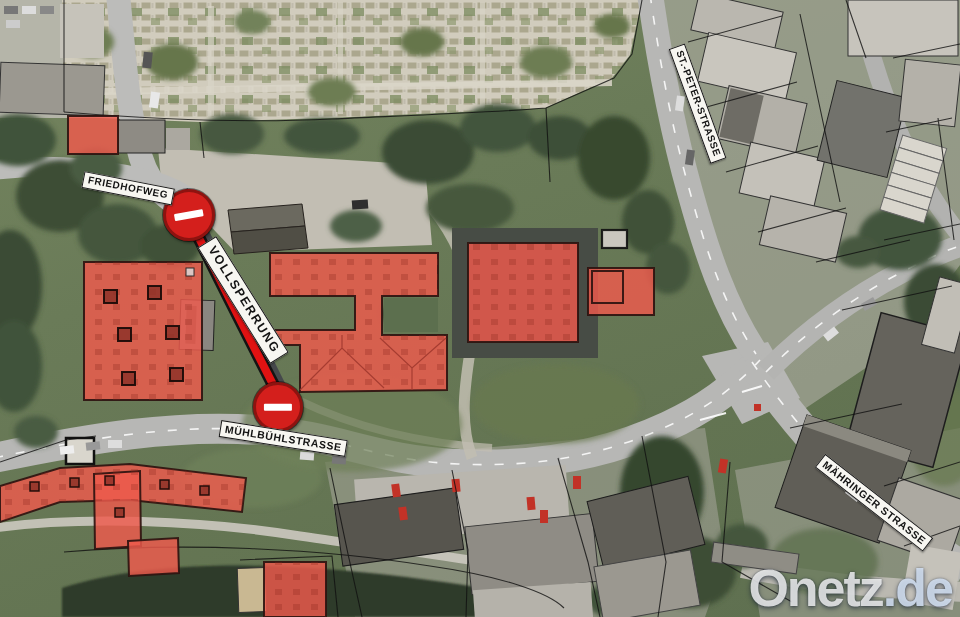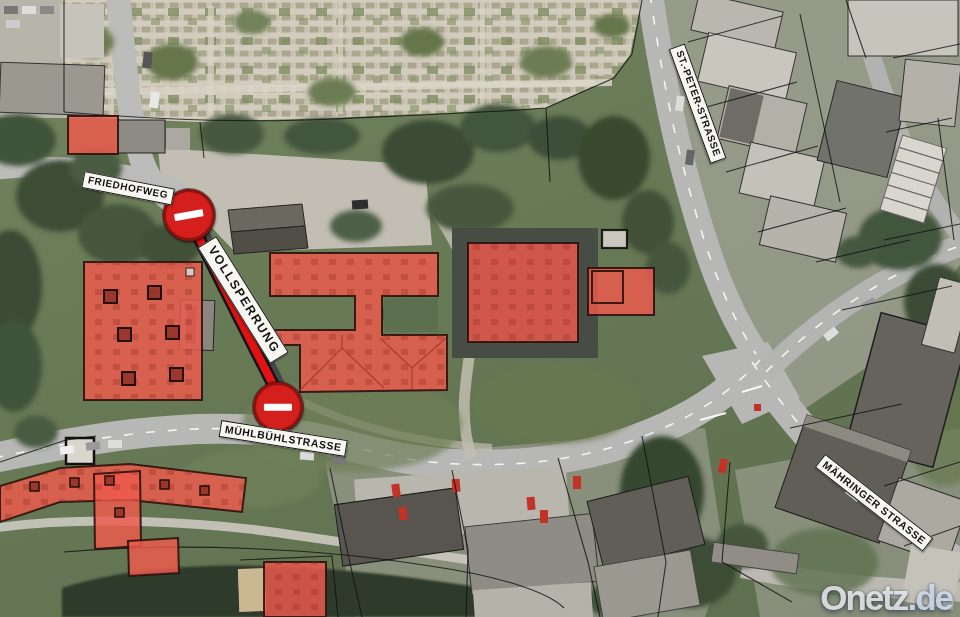--- a/index.html
+++ b/index.html
@@ -22,21 +22,21 @@
   .lbl-maehringer{left:820px;top:452px;transform:rotate(38deg);font-size:10.5px;}
   .sign{
     position:absolute;border-radius:50%;background:var(--no_entry_sign,#d41f1c);
     border:3px solid #8e1310;box-shadow:0 0 0 1px rgba(0,0,0,.45),1px 2px 3px rgba(0,0,0,.4);
   }
   .sign .bar{position:absolute;left:50%;top:50%;width:64%;height:15%;background:#fff;border-radius:1px;transform:translate(-50%,-50%);}
   .sign-top{left:163px;top:189px;width:46px;height:46px;}
   .sign-top .bar{transform:translate(-50%,-50%) rotate(-10deg);}
   .sign-bottom{left:253px;top:382px;width:44px;height:44px;}
   .watermark{
-    position:absolute;right:8px;bottom:0px;font-weight:bold;font-size:35px;letter-spacing:-2px;
+    position:absolute;right:8px;bottom:0px;font-weight:bold;font-size:52px;letter-spacing:-2px;
     color:rgba(252,252,253,.8);text-shadow:0 2px 5px rgba(20,32,52,.6),0 0 2px rgba(20,32,52,.45);
     line-height:1.1;
   }
   .watermark .tld{color:rgba(219,231,249,.85);}
 </style>
 </head>
 <body>
 
 <div class="stage">
 <svg width="960" height="617" viewBox="0 0 960 617">

